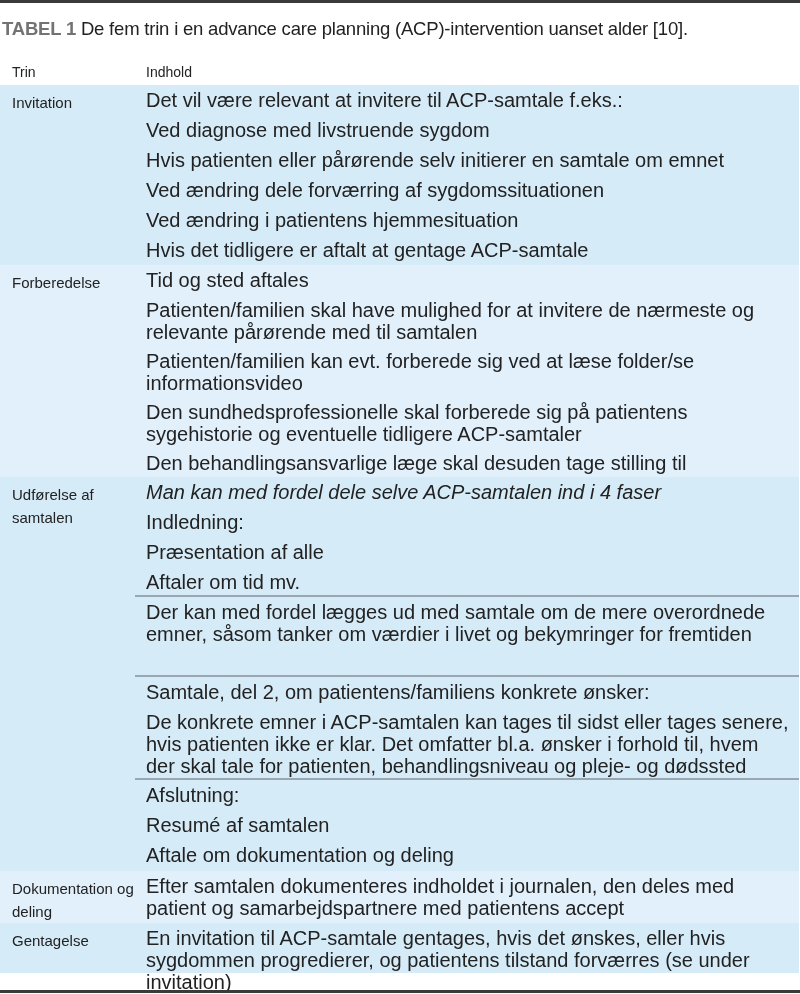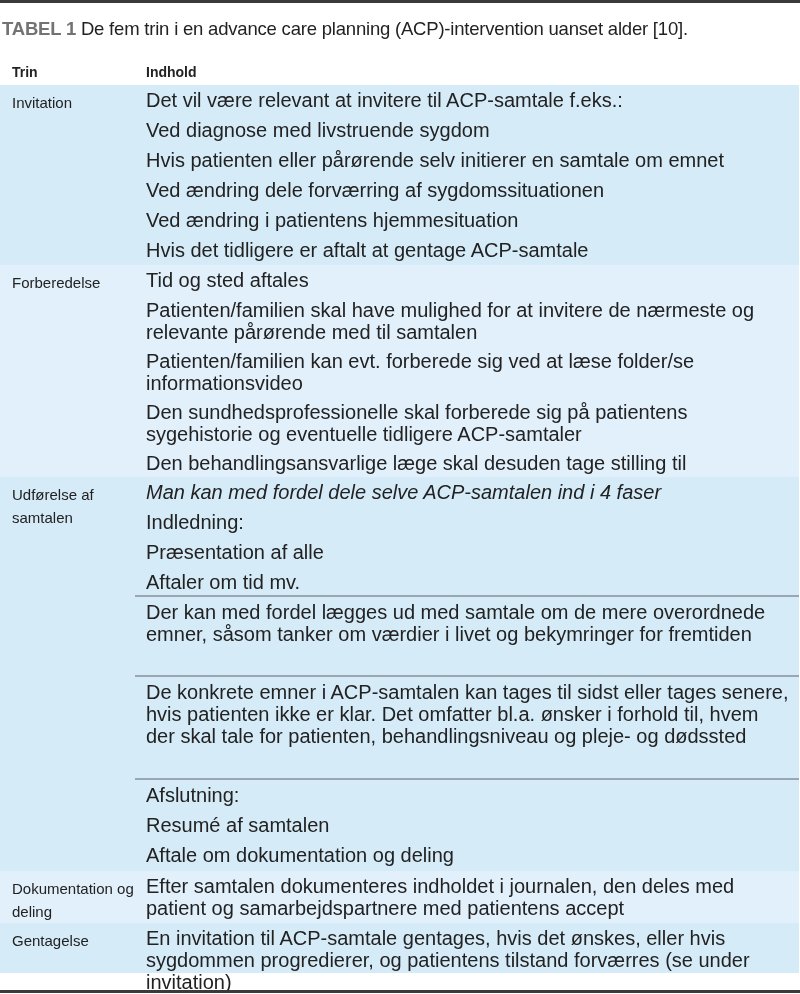--- a/index.html
+++ b/index.html
@@ -10,21 +10,21 @@
   .top-rule { position: absolute; left: 0; top: 0; width: 800px; height: 3px; background: #3a3a3a; }
   .bottom-rule { position: absolute; left: 0; top: 990px; width: 800px; height: 3px; background: #3a3a3a; }
   .caption {
     position: absolute; left: 2px; top: 17px; width: 796px;
     font-size: 18.5px; line-height: 24px; white-space: nowrap; letter-spacing: -0.2px;
   }
   .caption .label { color: #737373; font-weight: bold; }
   .caption .text { color: #222222; }
   .header {
     position: absolute; left: 0; top: 62px; width: 796px; height: 22px;
-    font-size: 14px; font-weight: bold; color: #222222;
+    font-size: 14px; font-weight: normal; color: #222222;
   }
   .header .h-trin { position: absolute; left: 12px; top: 2px; }
   .header .h-indhold { position: absolute; left: 146px; top: 2px; }
 
   .table { position: absolute; left: 0; top: 85px; width: 799px; }
   .group { position: relative; width: 799px; }
   .group.dark { background: #d6ebf8; }
   .group.light { background: #e2f0fb; }
   .group .step {
     position: absolute; left: 12px; top: 6px; width: 125px;
@@ -89,20 +89,21 @@
       <div class="sub" style="height:118px;">
         <div class="item italic">Man kan med fordel dele selve ACP-samtalen ind i 4 faser</div>
         <div class="item">Indledning:</div>
         <div class="item">Præsentation af alle</div>
         <div class="item">Aftaler om tid mv.</div>
       </div>
       <div class="sub" style="height:78px;">
         <div class="item">Der kan med fordel lægges ud med samtale om de mere overordnede emner, såsom tanker om værdier i livet og bekymringer for fremtiden</div>
       </div>
       <div class="sub" style="height:101px;">
+        <div class="item">Samtale, del 2, om patientens/familiens konkrete ønsker:</div>
         <div class="item">De konkrete emner i ACP-samtalen kan tages til sidst eller tages senere, hvis patienten ikke er klar. Det omfatter bl.a. ønsker i forhold til, hvem der skal tale for patienten, behandlingsniveau og pleje- og dødssted</div>
       </div>
       <div class="sub" style="height:89px;">
         <div class="item">Afslutning:</div>
         <div class="item">Resumé af samtalen</div>
         <div class="item">Aftale om dokumentation og deling</div>
       </div>
     </div>
   </div>
 

